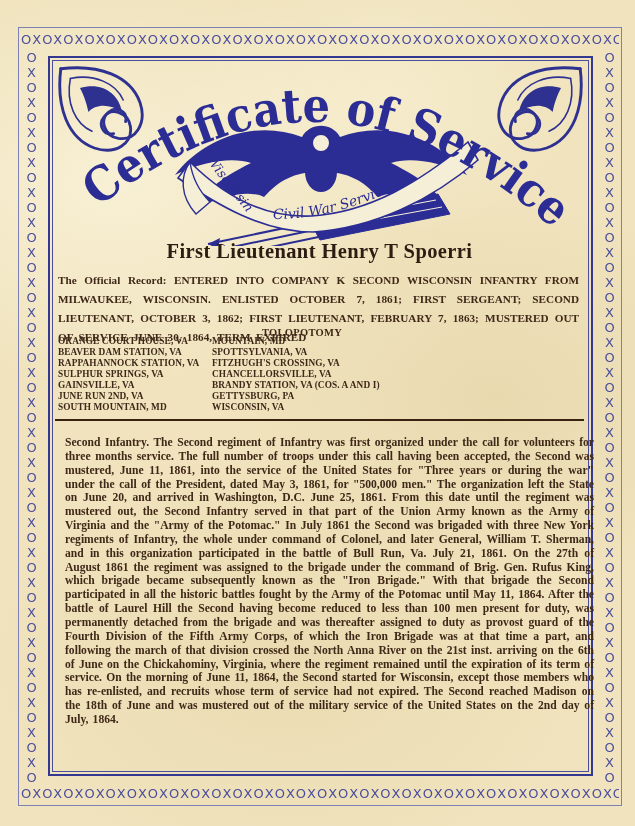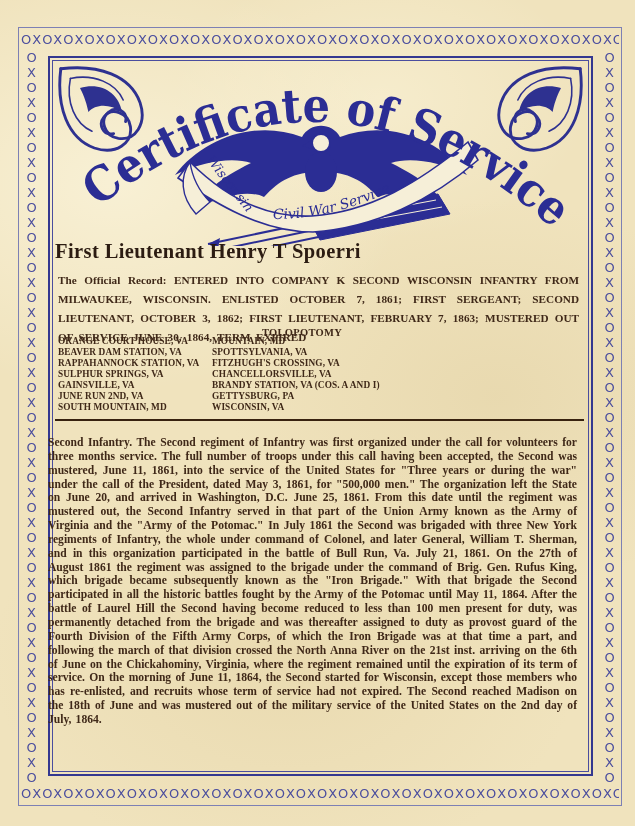--- a/index.html
+++ b/index.html
@@ -24,33 +24,33 @@
   
   .frame{position:absolute;left:48px;right:42px;top:56px;bottom:50px;border:2px solid #343890;pointer-events:none;}
   .frame::after{content:"";position:absolute;left:2px;right:2px;top:2px;bottom:2px;border:1px solid #4a4d9e;}
   
   .flourish{position:absolute;width:96px;height:96px;}
   .flourish.tl{left:56px;top:64px;}
   .flourish.tr{right:50px;top:64px;transform:scaleX(-1);}
   
   .header-art{position:absolute;left:40px;top:50px;width:555px;height:196px;}
   
-  .recipient{position:absolute;left:55px;width:529px;top:240px;
+  .recipient{position:absolute;left:55px;width:529px;top:240px;text-align:center;
     font-size:20.5px;font-weight:bold;color:#2c1c12;letter-spacing:.4px;}
   .official{position:absolute;left:58px;width:521px;top:271px;text-align:justify;
     font-size:11.2px;font-weight:bold;line-height:19px;color:#3f2818;word-spacing:2.5px;}
   .eng-head{position:absolute;left:212px;width:180px;top:327px;text-align:center;
     font-size:10.5px;font-weight:bold;color:#3f2818;letter-spacing:.3px;}
   .eng-col{position:absolute;top:336px;font-size:9.3px;font-weight:bold;line-height:11px;
     color:#3f2818;white-space:nowrap;letter-spacing:.1px;}
   .eng-col.c1{left:58px;}
   .eng-col.c2{left:212px;}
   .eng-col.c3{left:397px;}
   .divider{position:absolute;left:55px;width:529px;top:419px;height:2px;background:#38220f;}
-  .history{position:absolute;left:48px;width:529px;top:436px;text-align:justify;
+  .history{position:absolute;left:65px;width:529px;top:436px;text-align:justify;
     font-size:11.6px;font-weight:bold;line-height:13.85px;color:#3f2818;word-spacing:1.2px;}
   .title-text{font-family:"DejaVu Serif",serif;font-weight:bold;fill:#2b2d94;}
   .ribbon-text{font-family:"DejaVu Serif",serif;font-style:italic;fill:#2b2d94;}
 </style>
 </head>
 <body>
 
 <div class="page">
 
   <div class="edge-line"></div>

